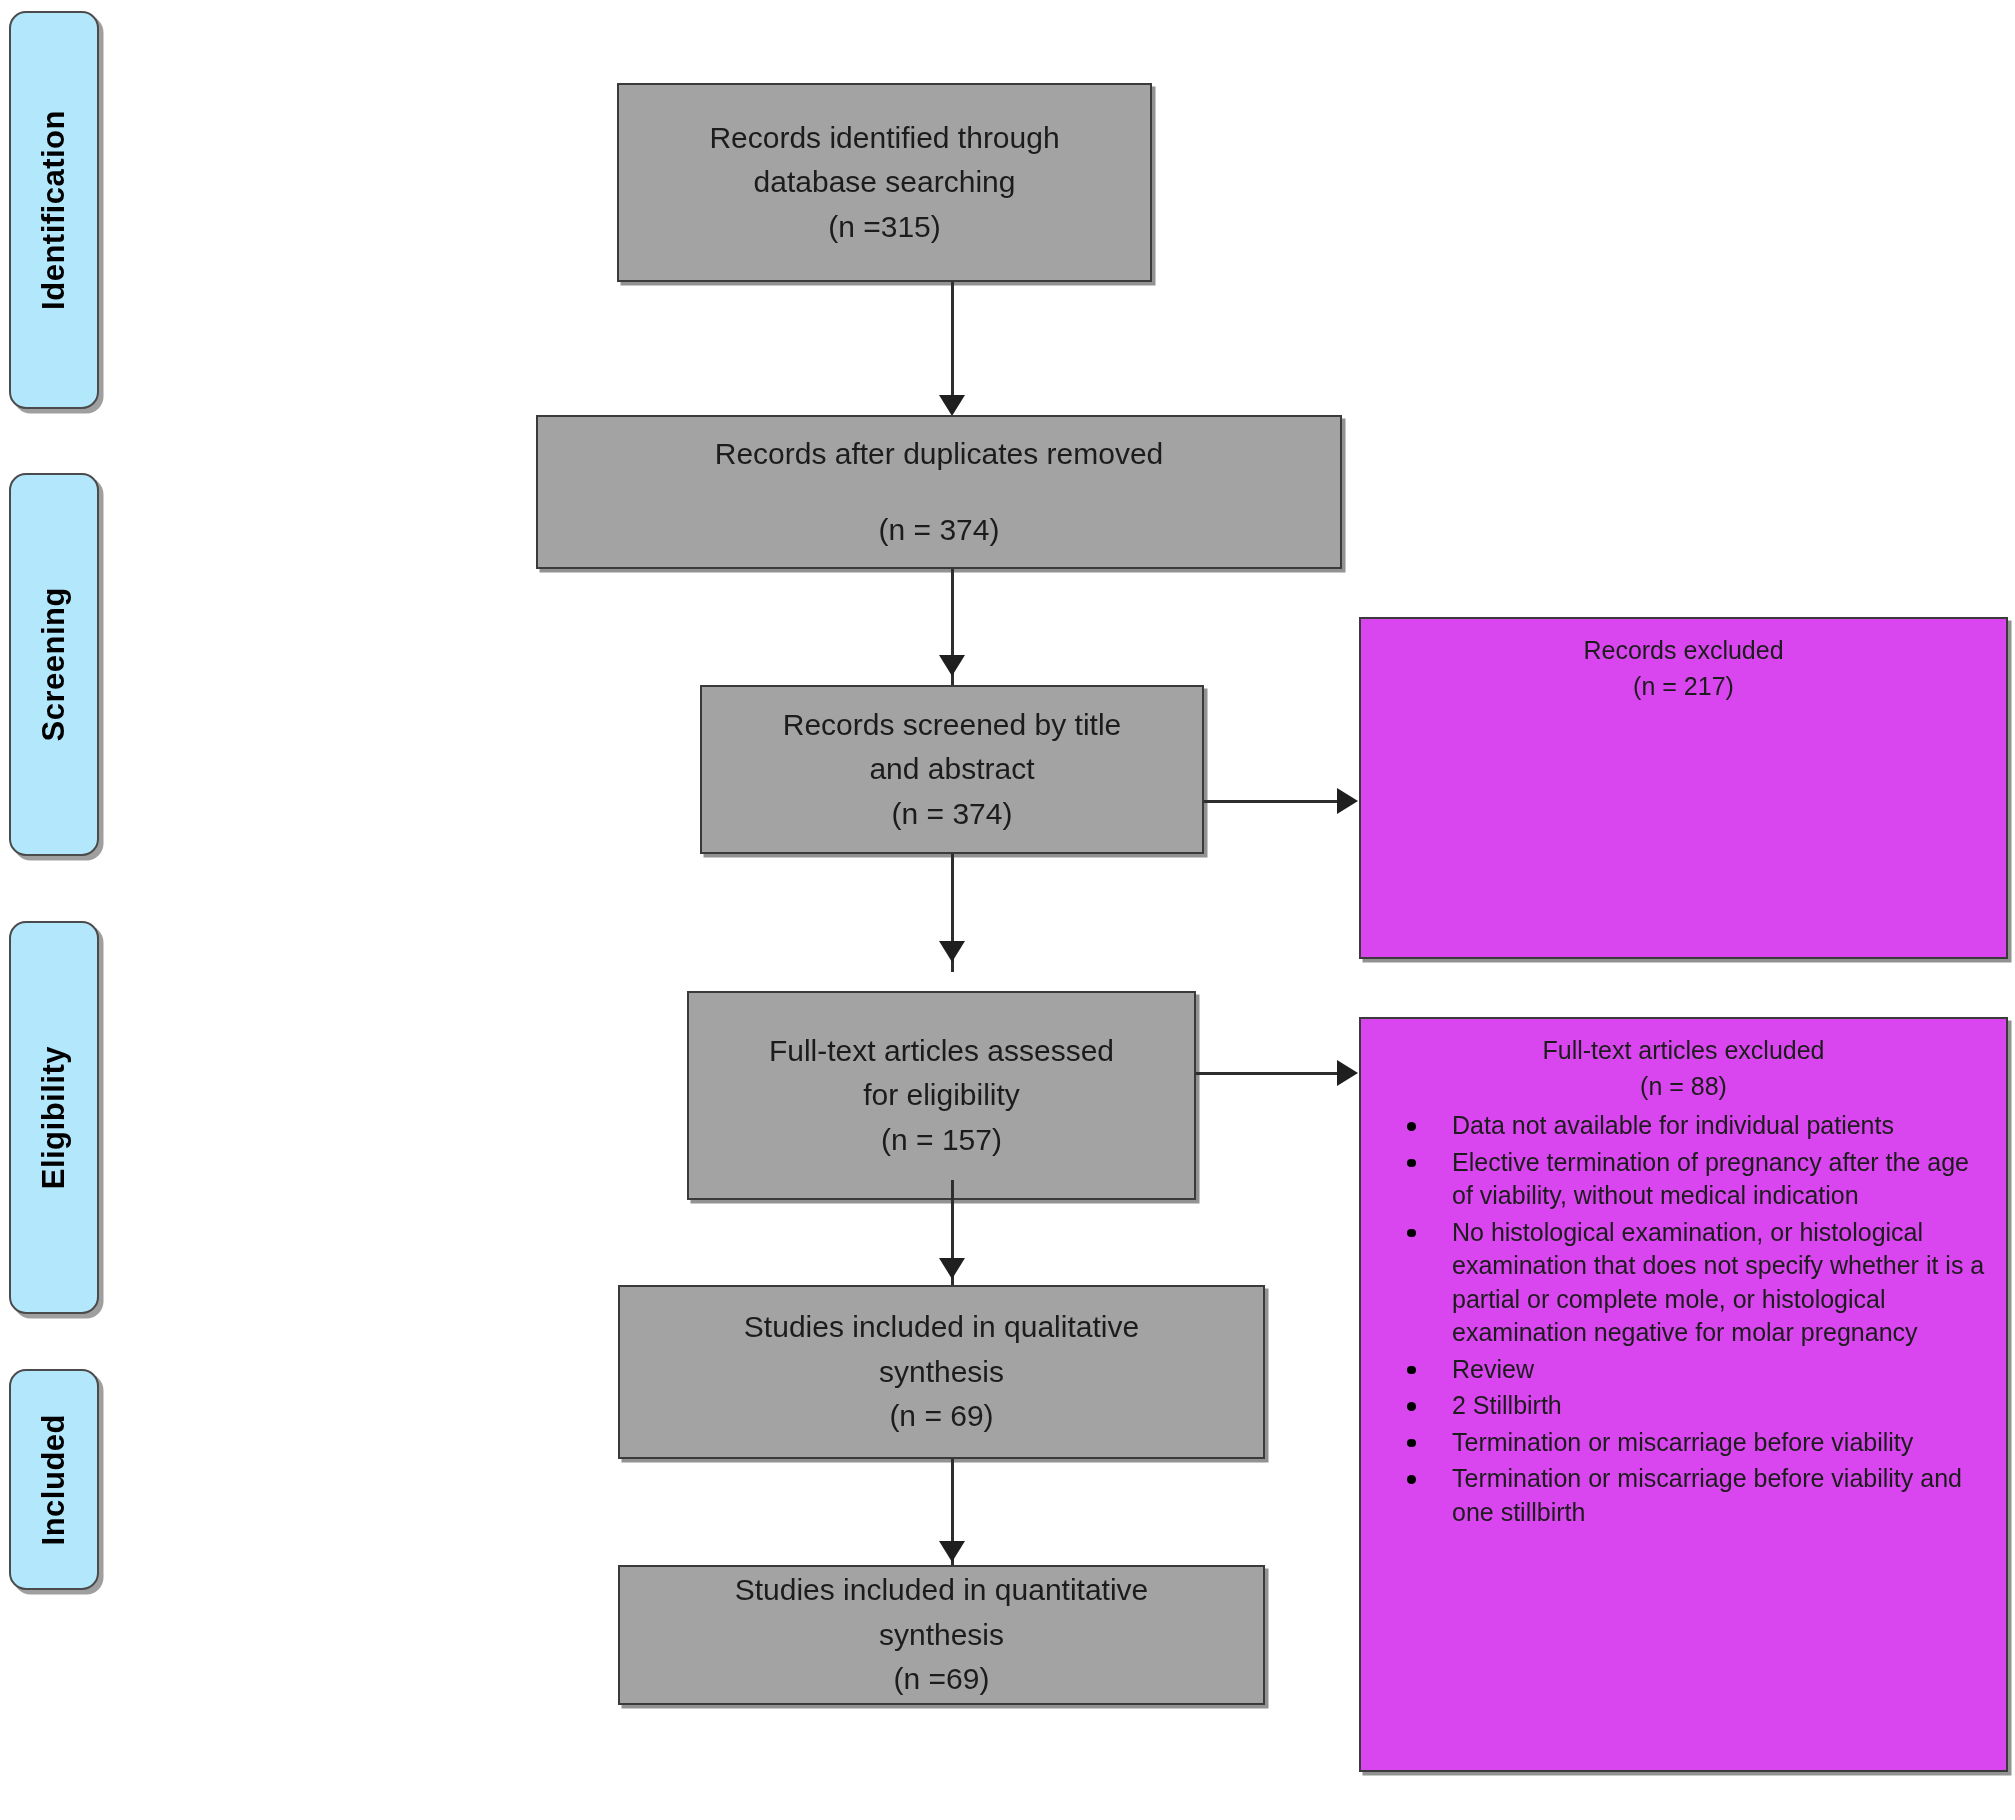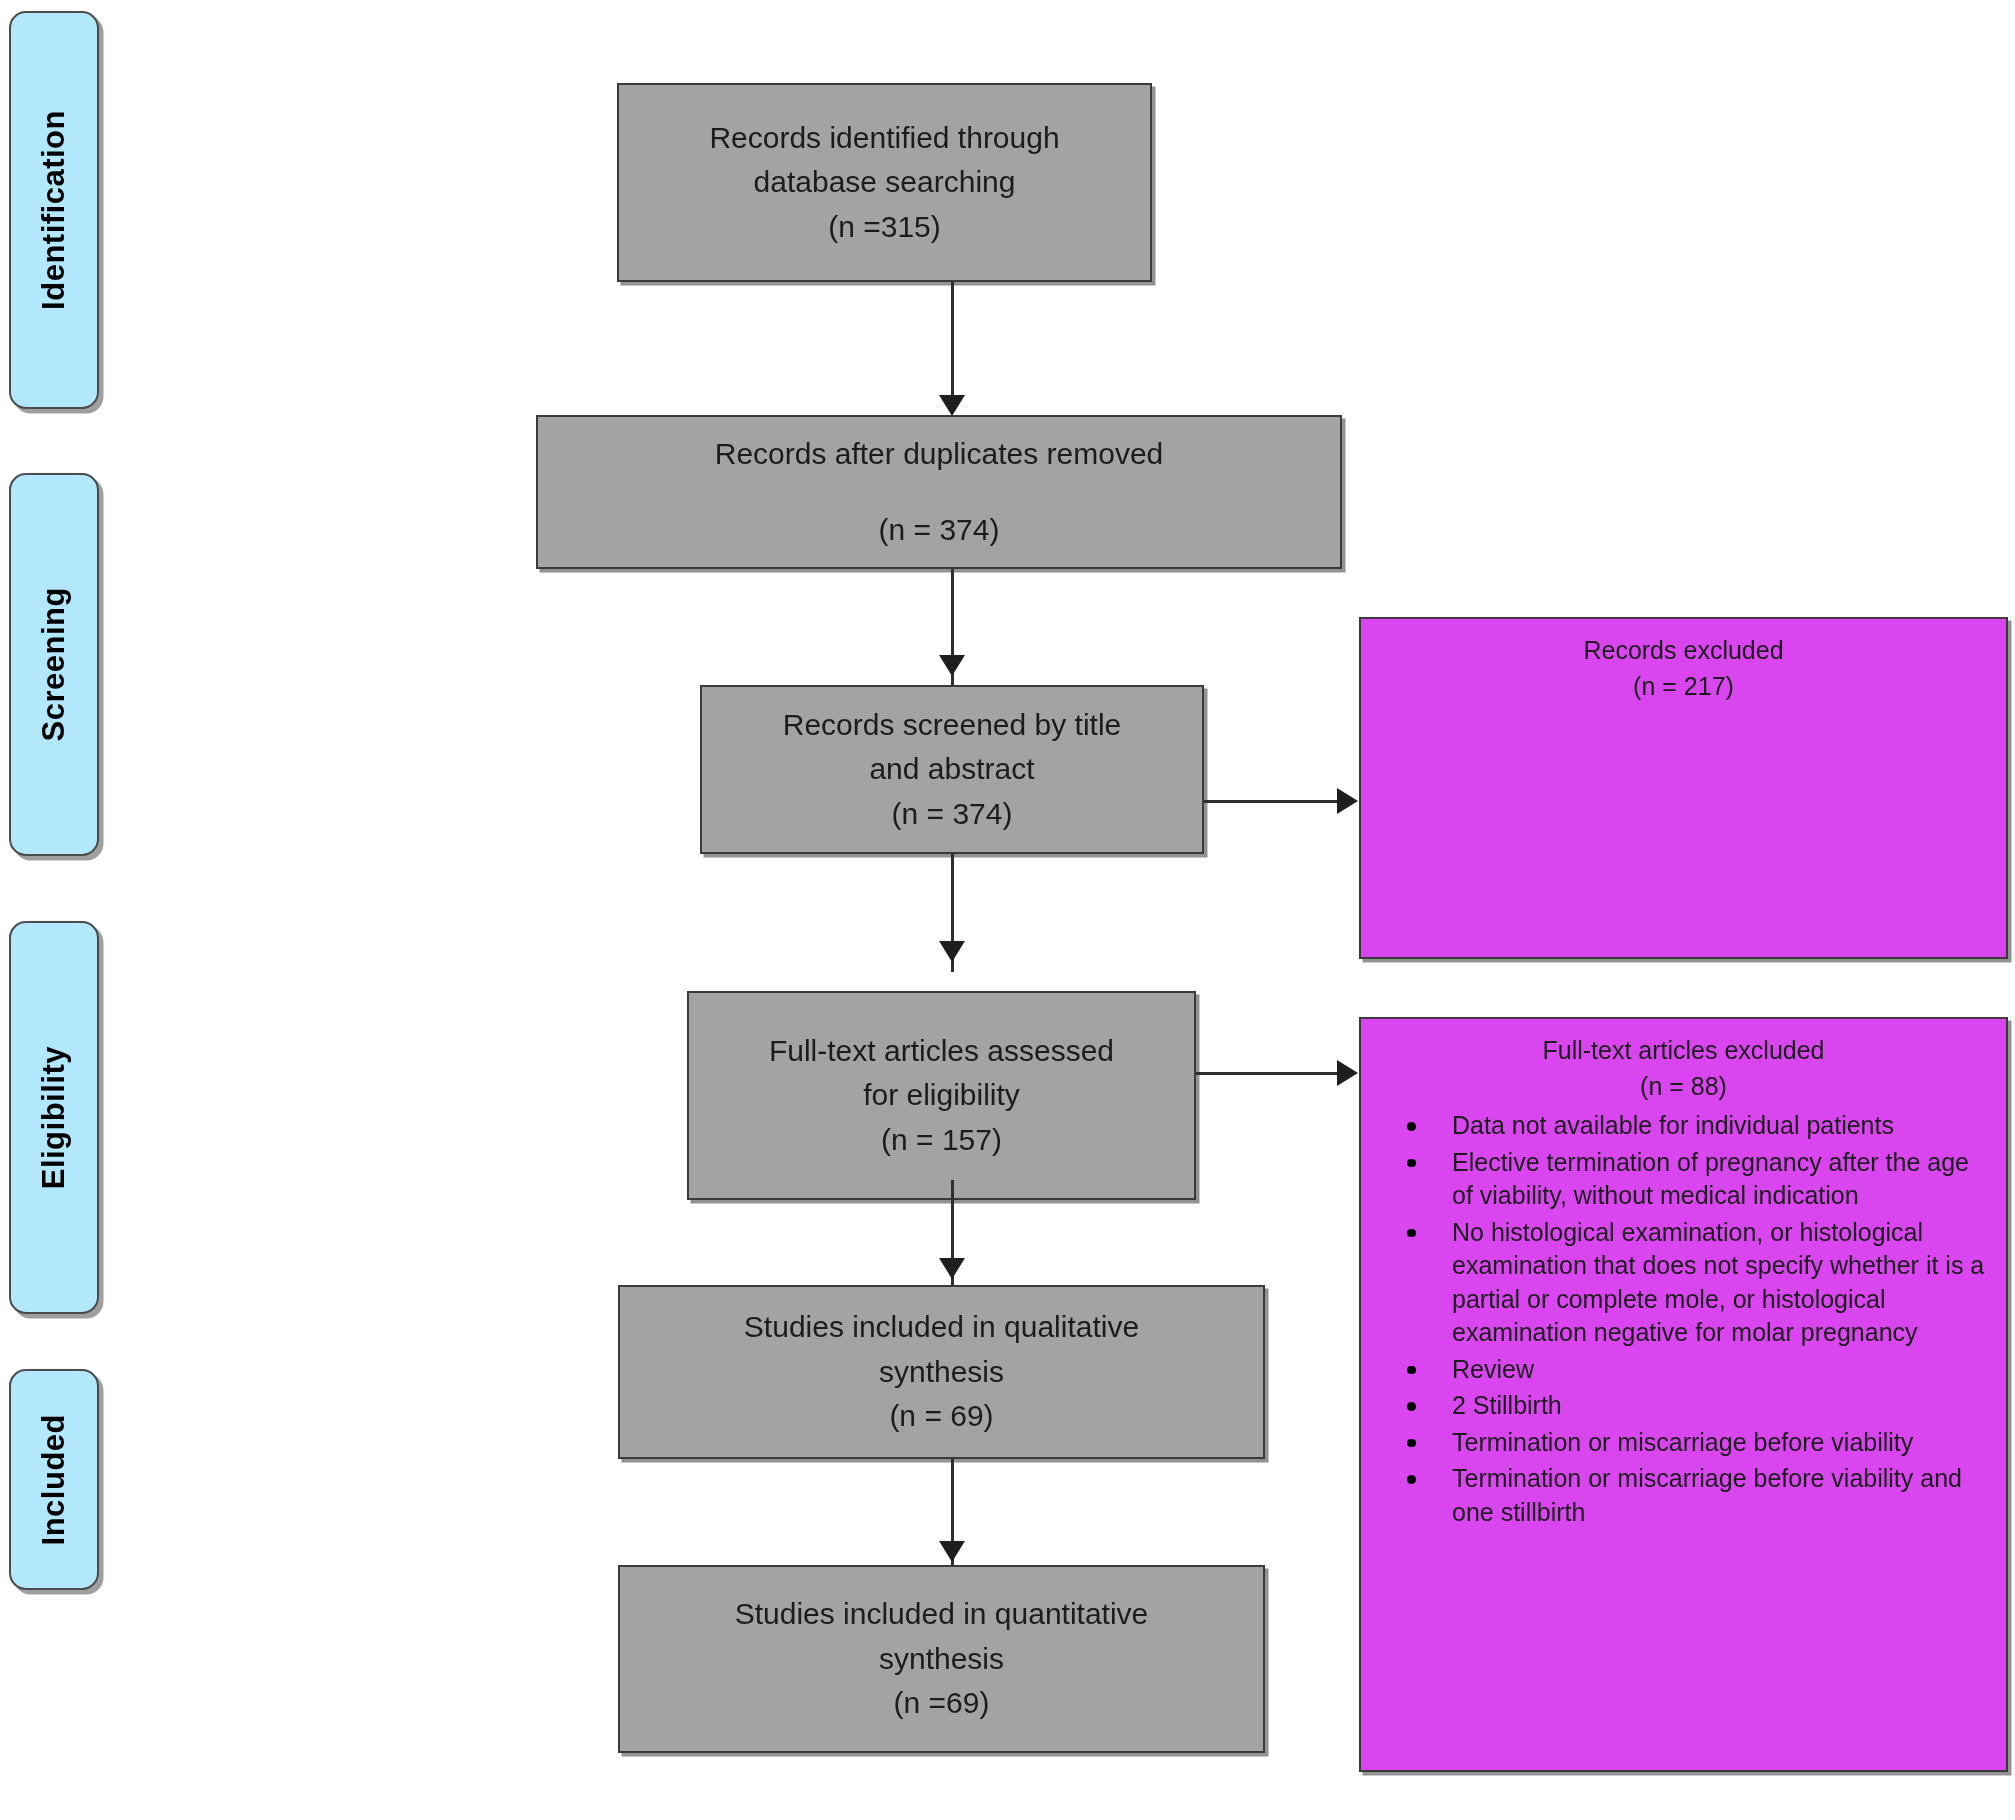--- a/index.html
+++ b/index.html
@@ -232,20 +232,20 @@
 
   <div class="flow-box" style="left:618px; top:1285px; width:647px; height:174px;">
     <div class="line">Studies included in qualitative</div>
     <div class="line">synthesis</div>
     <div class="line">(n = 69)</div>
   </div>
 
   <div class="v-line" style="left:951px; top:1459px; height:108px;"></div>
   <div class="arrow-down" style="left:939px; top:1541px;"></div>
 
-  <div class="flow-box" style="left:618px; top:1565px; width:647px; height:188px;">
+  <div class="flow-box" style="left:618px; top:1565px; width:647px; height:140px;">
     <div class="line">Studies included in quantitative</div>
     <div class="line">synthesis</div>
     <div class="line">(n =69)</div>
   </div>
 
 </div>
 
 
 </body></html>

